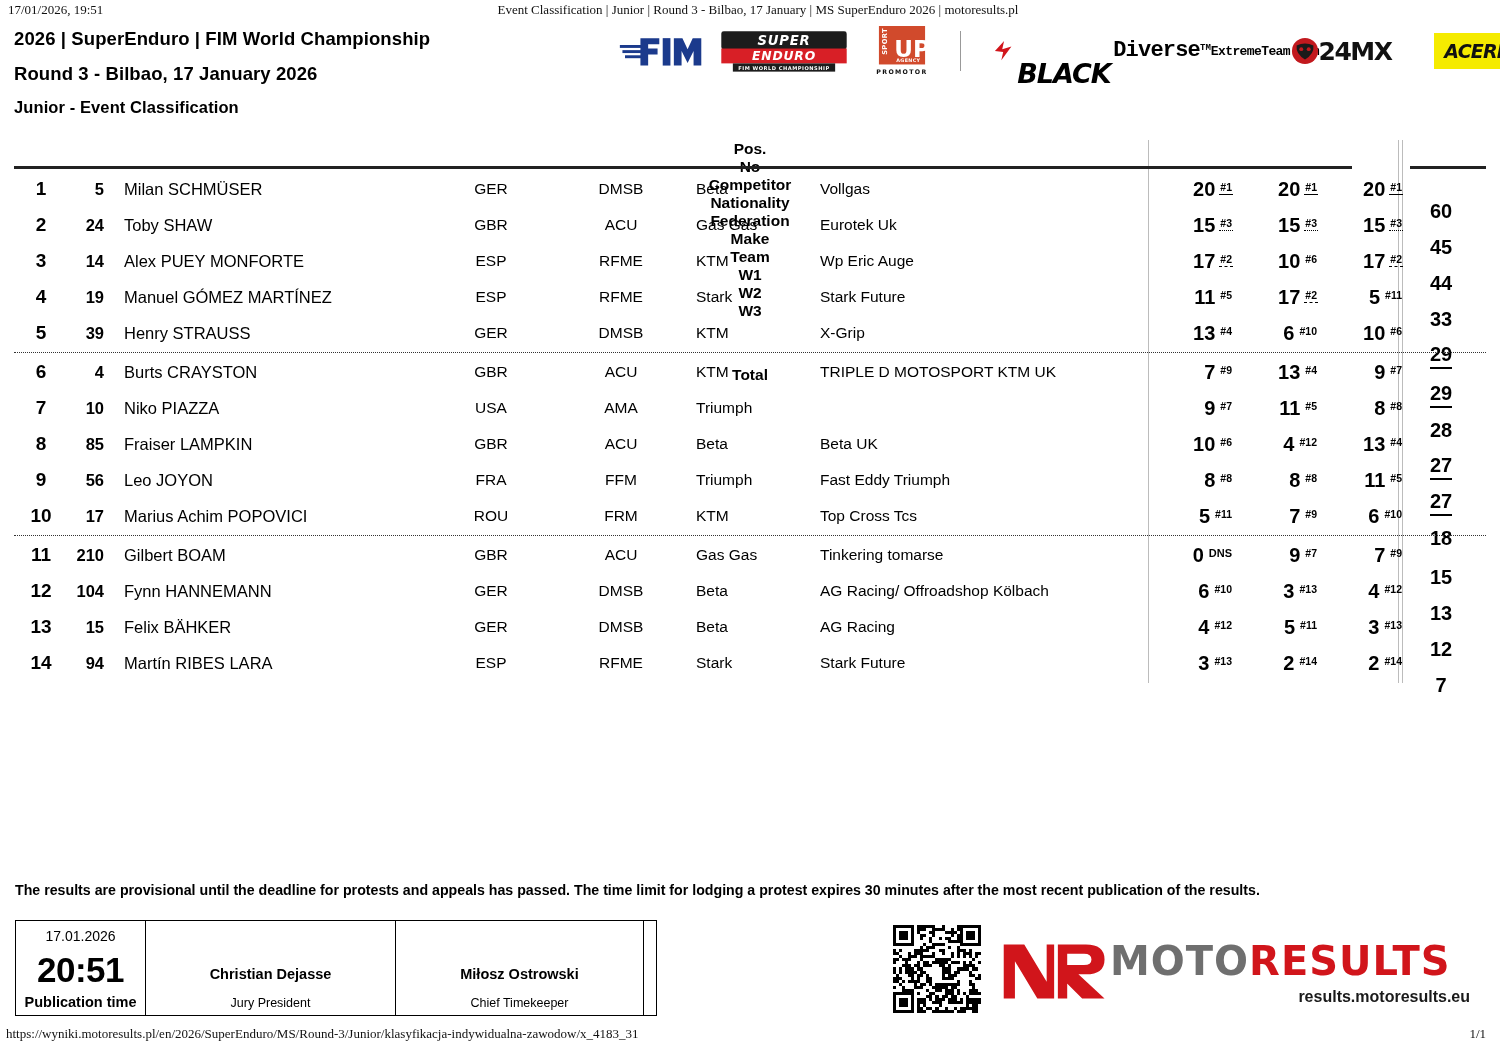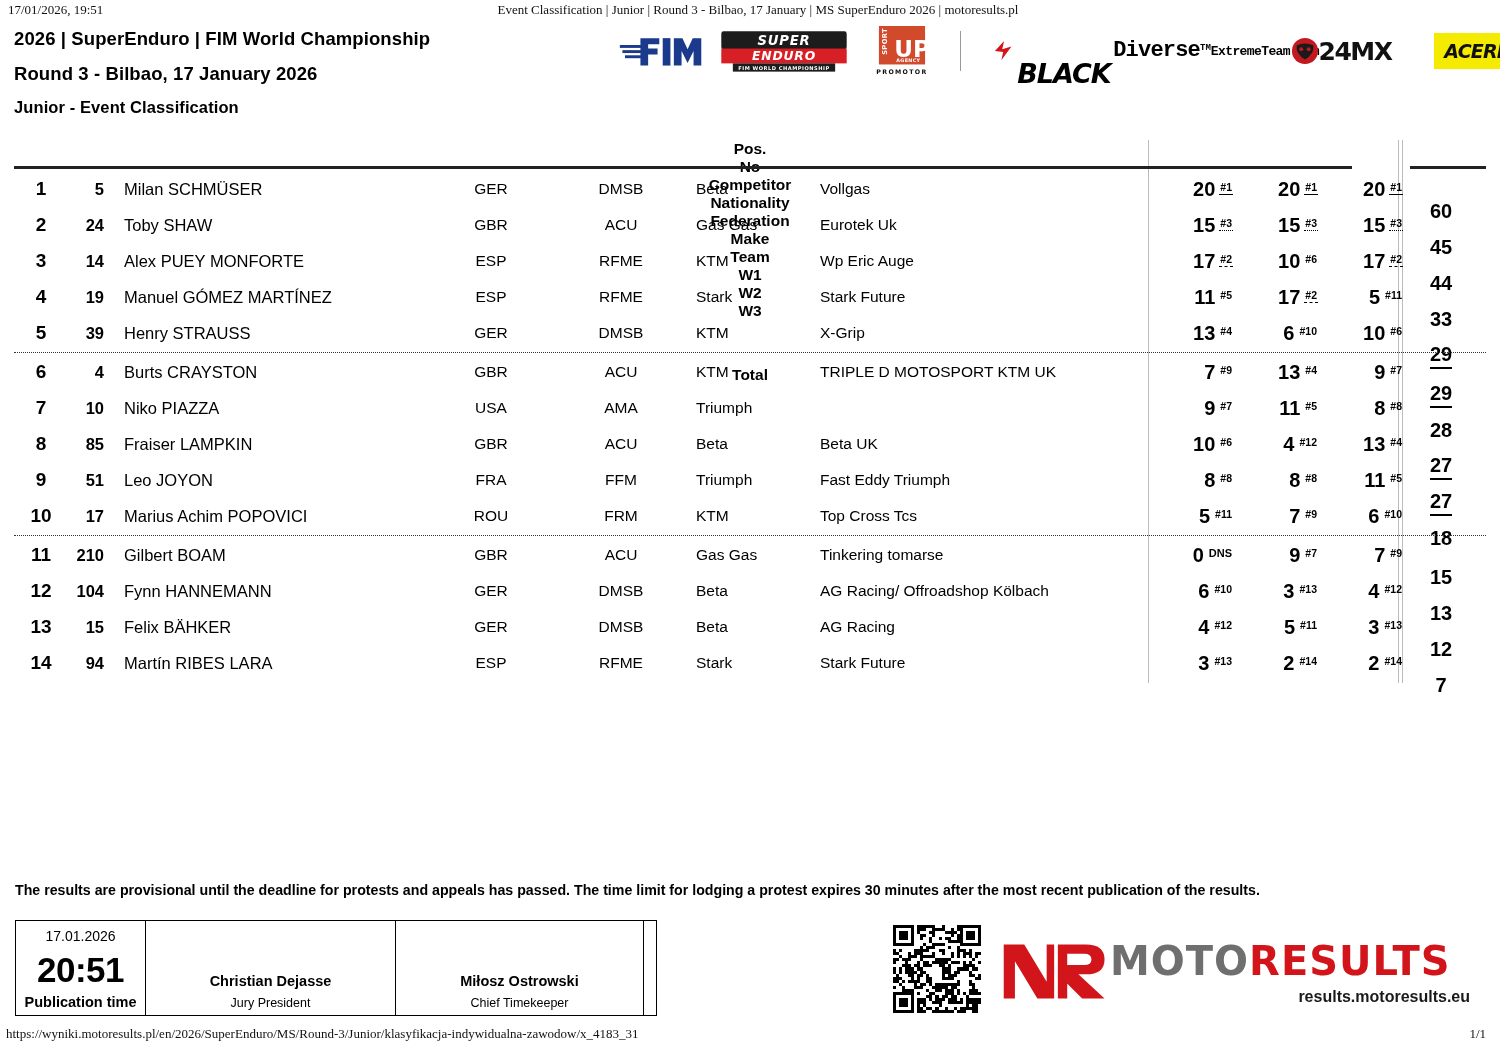--- a/index.html
+++ b/index.html
@@ -151,21 +151,21 @@
   }
   .sigbox:last-child { border-right: none; }
   .sb-time { width: 130px; justify-content: space-between; padding-top: 7px; }
   .sb-p1 { width: 250px; }
   .sb-p2 { width: 248px; }
   .sb-p3 { width: 248px; }
   .sb-blank { width: 12px; }
   .sig-date { font-size: 14px; }
   .sig-clock { font-size: 35px; font-weight: bold; letter-spacing: -.5px; line-height: 1; }
   .sig-caption { font-size: 14.5px; font-weight: bold; }
-  .sig-name { font-size: 14.5px; font-weight: bold; margin-bottom: 7px; }
+  .sig-name { font-size: 14.5px; font-weight: bold; margin-bottom: 14px; }
   .sig-role { font-size: 12.5px; }
 
   
   .qr { position: absolute; left: 893px; top: 925px; width: 88px; height: 88px; }
   .mr-logo { position: absolute; left: 1000px; top: 925px; width: 470px; height: 90px; }
   .mr-word { position: absolute; left: 1110px; top: 938px; font-family: "DejaVu Sans", sans-serif;
              font-weight: bold; font-size: 40px; letter-spacing: 1px; }
   .mr-a { color: #6f6f6f; }
   .mr-b { color: #d1151b; }
   .mr-url { position: absolute; left: 1000px; top: 988px; width: 470px; text-align: right;
@@ -383,21 +383,21 @@
         <div class="c-fed cell-txt">ACU</div>
         <div class="c-make cell-txt">Beta</div>
         <div class="c-team team-txt">Beta UK</div>
         <div class="c-w"><span class="pts">10</span><span class="rank ">#6</span></div>
         <div class="c-w"><span class="pts">4</span><span class="rank ">#12</span></div>
         <div class="c-w"><span class="pts">13</span><span class="rank ">#4</span></div>
         <div class="c-total"><span class="tot tie">27</span></div>
       </div>
       <div class="row">
         <div class="c-pos pos-txt">9</div>
-        <div class="c-no no-txt">51</div>
+        <div class="c-no no-txt">56</div>
         <div class="c-name name-txt">Leo JOYON</div>
         <div class="c-nat cell-txt">FRA</div>
         <div class="c-fed cell-txt">FFM</div>
         <div class="c-make cell-txt">Triumph</div>
         <div class="c-team team-txt">Fast Eddy Triumph</div>
         <div class="c-w"><span class="pts">8</span><span class="rank ">#8</span></div>
         <div class="c-w"><span class="pts">8</span><span class="rank ">#8</span></div>
         <div class="c-w"><span class="pts">11</span><span class="rank ">#5</span></div>
         <div class="c-total"><span class="tot tie">27</span></div>
       </div>

